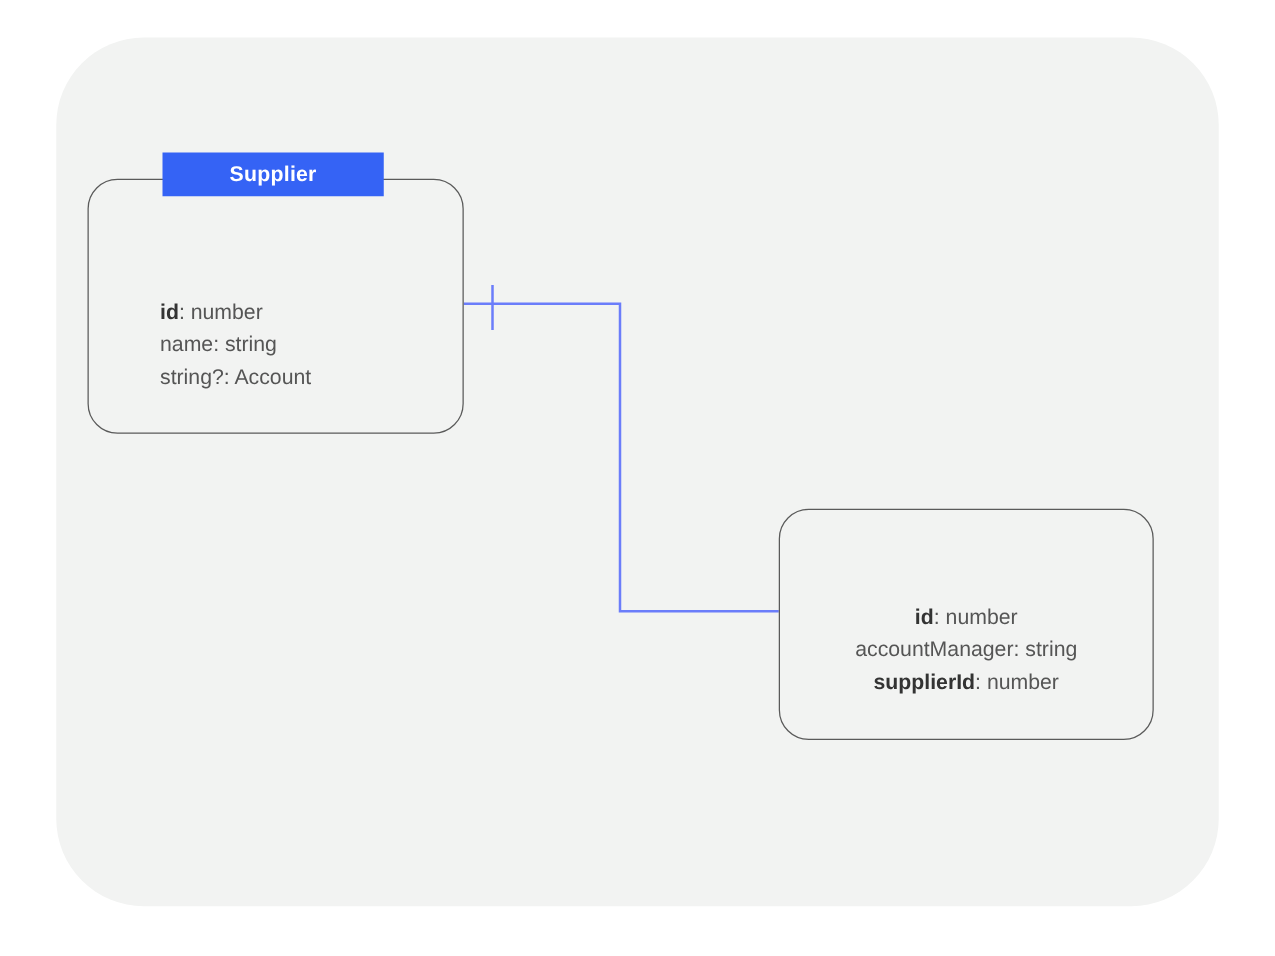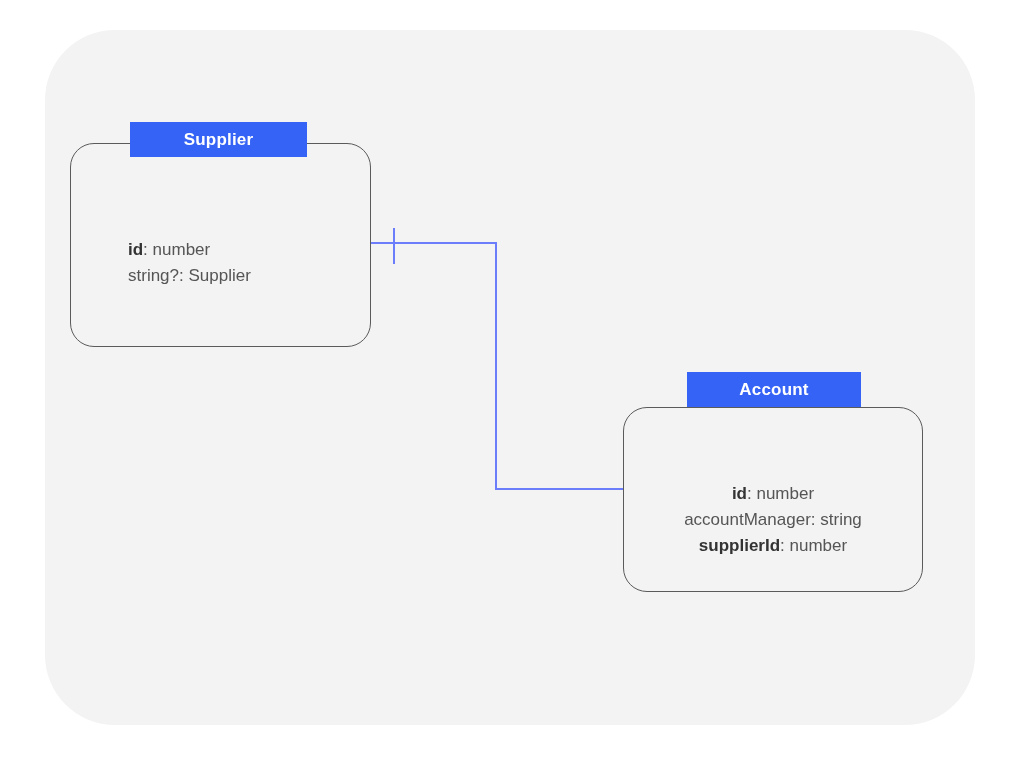--- a/index.html
+++ b/index.html
@@ -97,27 +97,29 @@
 
   <div class="entity" id="entity-supplier"></div>
 
   <div class="entity-header" id="entity-supplier-header">Supplier</div>
 
   <div class="entity-body" id="entity-supplier-body">
     <div>
       <span class="attr-key">id</span><span>: number</span>
     </div>
     <div>
-      <span>string?</span><span>: Supplier</span>
+      <span>name</span><span>: string</span>
+    </div>
+    <div>
+      <span>string?</span><span>: Account</span>
     </div>
   </div>
 
   <div class="entity" id="entity-account"></div>
 
-  <div class="entity-header" id="entity-account-header">Account</div>
 
   <div class="entity-body" id="entity-account-body">
     <div>
       <span class="attr-key">id</span><span>: number</span>
     </div>
     <div>
       <span>accountManager</span><span>: string</span>
     </div>
     <div>
       <span class="attr-key">supplierId</span><span>: number</span>

